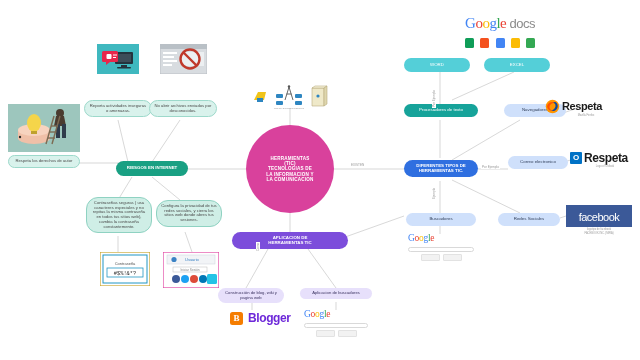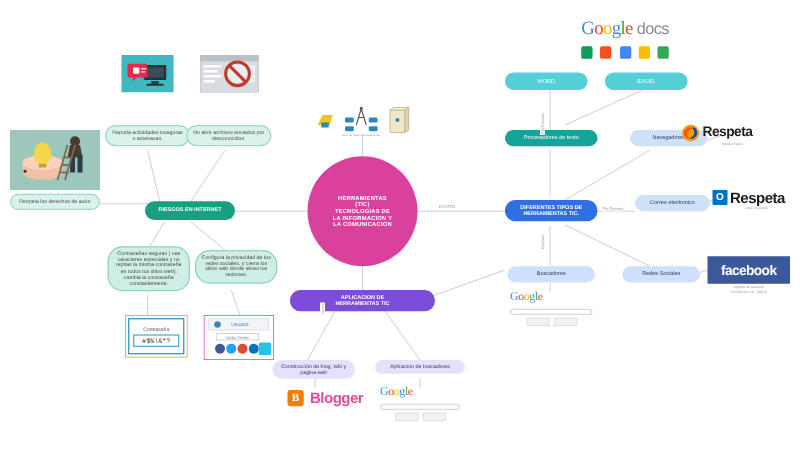--- a/index.html
+++ b/index.html
@@ -287,21 +287,21 @@
 
   <div class="brand" style="left:570px;top:150px;width:70px;height:15px;">
     <span style="display:inline-flex;align-items:center;justify-content:center;width:12px;height:12px;
                  background:#0072c6;color:#fff;font-size:8px;font-weight:bold;border-radius:1px;">O</span>
     <span class="bname" style="font-size:12px;color:#1b1b1b;margin-left:2px;">Respeta</span>
     <span class="sub">Logo of Outlook</span>
   </div>
 
   <div class="brand" style="left:566px;top:205px;width:66px;height:16px;display:block;">
     <div style="background:#3b5998;padding:2px 3px;text-align:center;">
-      <span style="color:#fff;font-size:11px;font-weight:bold;letter-spacing:-.5px;
+      <span style="color:#fff;font-size:11px;font-weight:normal;letter-spacing:-.5px;
                    font-family:'Liberation Sans',sans-serif;">facebook</span>
     </div>
     <div style="text-align:center;font-size:2.6px;color:#9b9b9b;line-height:1.4;margin-top:1px;">
       <div>logotipo de facebook</div>
       <div>FACEBOOK INC. (MIRA)</div>
     </div>
   </div>
 
   <div class="gsearch" style="left:408px;top:234px;width:66px;">
     <div class="logo">
@@ -328,21 +328,21 @@
   </div>
 
   <div class="node leaf leaf-purple" style="left:300px;top:288px;width:72px;">
     <span>Aplicacion de buscadores</span>
   </div>
 
   <div class="brand" style="left:230px;top:310px;width:62px;height:16px;">
     <span style="display:inline-flex;align-items:center;justify-content:center;width:13px;height:13px;
                  background:#f57d00;color:#fff;font-size:9px;font-weight:bold;border-radius:2.5px;
                  font-family:'Liberation Serif',serif;">B</span>
-    <span class="bname" style="font-size:12px;color:#ec4899;margin-left:5px;">Blogger</span>
+    <span class="bname" style="font-size:12px;color:#6d28d9;margin-left:5px;">Blogger</span>
   </div>
 
   <div class="gsearch" style="left:304px;top:310px;width:64px;">
     <div class="logo">
       <span style="color:#4285F4">G</span><span style="color:#EA4335">o</span><span style="color:#FBBC05">o</span><span style="color:#4285F4">g</span><span style="color:#34A853">l</span><span style="color:#EA4335">e</span>
     </div>
     <div class="bar"></div>
     <div class="btns">
       <i></i>
       <i></i>

